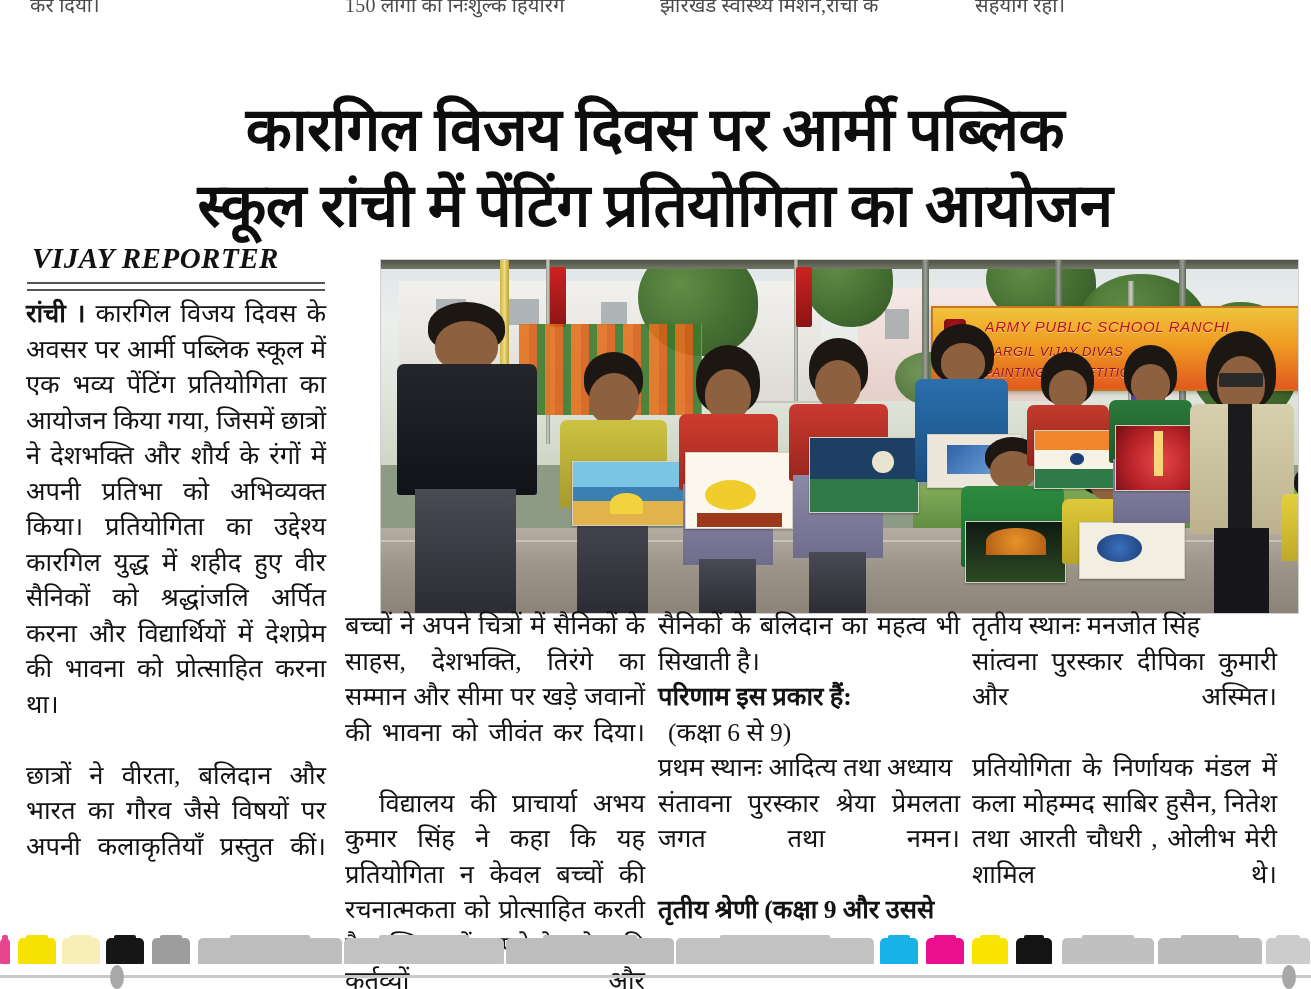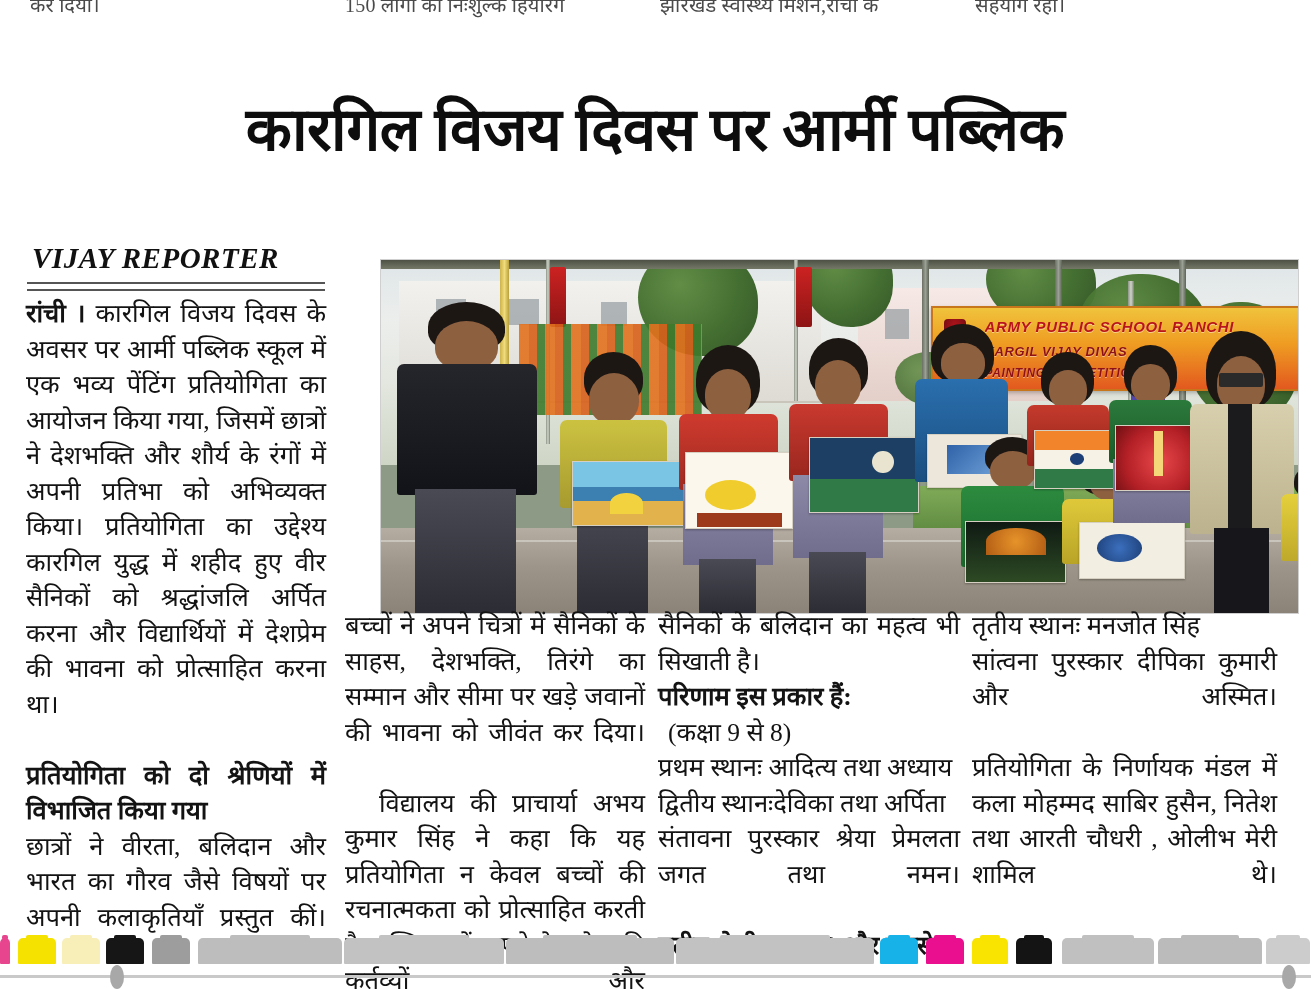--- a/index.html
+++ b/index.html
@@ -166,21 +166,21 @@
     border: 2px solid #c8761c;
     box-shadow: 0 2px 4px rgba(0,0,0,.25);
     overflow: hidden;
   }
   .banner .bt {
     position: absolute;
     left: 14%;
     width: 86%;
     color: #b9141b;
     font-family: "Liberation Sans", sans-serif;
-    font-weight: bold;
+    font-weight: normal;
     font-style: italic;
     letter-spacing: 0.6px;
     text-shadow: 0 1px 0 rgba(255,255,255,.45);
     white-space: nowrap;
     overflow: hidden;
   }
   .banner .bt1 { top: 12%; font-size: 15px; }
   .banner .bt2 { top: 44%; font-size: 13px; color: #8d1118; }
   .banner .bt3 { top: 72%; font-size: 12px; color: #8d1118; }
   .banner .crest {
@@ -283,20 +283,21 @@
 
 <div id="prev-article-strip">
   <span class="frag f1">कर दिया।</span>
   <span class="frag f2">150 लोगों का निःशुल्क हियरिंग</span>
   <span class="frag f3">झारखंड स्वास्थ्य मिशन,रांची क</span>
   <span class="frag f4">सहयोग रहा।</span>
 </div>
 
 <h1 id="headline">
   <span class="hl-line">कारगिल विजय दिवस पर आर्मी पब्लिक</span>
+  <span class="hl-line">स्कूल रांची में पेंटिंग प्रतियोगिता का आयोजन</span>
 </h1>
 
 <div id="byline">VIJAY REPORTER</div>
 <div id="byline-rule"></div>
 
 <figure id="photo">
   <div class="scene">
 
     <div class="bg-sky"></div>
     <div class="bg-building"></div>
@@ -448,35 +449,33 @@
     <div class="person" style="left:98%; top:58%; width:8%; height:34%;">
       <div class="hair" style="left:20%; top:0;  width:56%; height:28%;"></div>
       <div class="torso" style="left:2%;  top:24%; width:92%; height:56%; background:linear-gradient(180deg,#e4d03c,#bfa92b);"></div>
     </div>
 
   </div>
 </figure>
 
 <div class="col" id="col1">
   <p class="j"><span class="lead-city">रांची ।</span><span> कारगिल विजय दिवस के अवसर पर आर्मी पब्लिक स्कूल में एक भव्य पेंटिंग प्रतियोगिता का आयोजन किया गया, जिसमें छात्रों ने देशभक्ति और शौर्य के रंगों में अपनी प्रतिभा को अभिव्यक्त किया। प्रतियोगिता का उद्देश्य कारगिल युद्ध में शहीद हुए वीर सैनिकों को श्रद्धांजलि अर्पित करना और विद्यार्थियों में देशप्रेम की भावना को प्रोत्साहित करना था।</span></p>
-  <p class="bold">प्रतियोगिता को दो श्रेणियों में विभाजित किया गया</p>
   <p class="j">छात्रों ने वीरता, बलिदान और भारत का गौरव जैसे विषयों पर अपनी कलाकृतियाँ प्रस्तुत कीं।</p>
 </div>
 
 <div class="col" id="col2">
   <p class="j">बच्चों ने अपने चित्रों में सैनिकों के साहस, देशभक्ति, तिरंगे का सम्मान और सीमा पर खड़े जवानों की भावना को जीवंत कर दिया।</p>
   <p class="j indent">विद्यालय की प्राचार्या अभय कुमार सिंह ने कहा कि यह प्रतियोगिता न केवल बच्चों की रचनात्मकता को प्रोत्साहित करती है, बल्कि उन्हें अपने देश के प्रति कर्तव्यों और</p>
 </div>
 
 <div class="col" id="col3">
   <p>सैनिकों के बलिदान का महत्व भी सिखाती है।</p>
   <p class="bold">परिणाम इस प्रकार हैं:</p>
-  <p style="text-indent:10px;">(कक्षा 9 से 8)</p>
+  <p style="text-indent:10px;">(कक्षा 6 से 9)</p>
   <p>प्रथम स्थानः आदित्य तथा अध्याय</p>
-  <p>द्वितीय स्थानःदेविका तथा अर्पिता</p>
   <p class="j">संतावना पुरस्कार श्रेया प्रेमलता जगत तथा नमन।</p>
   <p class="bold">तृतीय श्रेणी (कक्षा 9 और उससे</p>
 </div>
 
 <div class="col" id="col4">
   <p>तृतीय स्थानः मनजोत सिंह</p>
   <p class="j">सांत्वना पुरस्कार दीपिका कुमारी और अस्मित।</p>
   <p class="j">प्रतियोगिता के निर्णायक मंडल में कला मोहम्मद साबिर हुसैन, नितेश तथा आरती चौधरी , ओलीभ मेरी शामिल थे।</p>
 </div>
 

